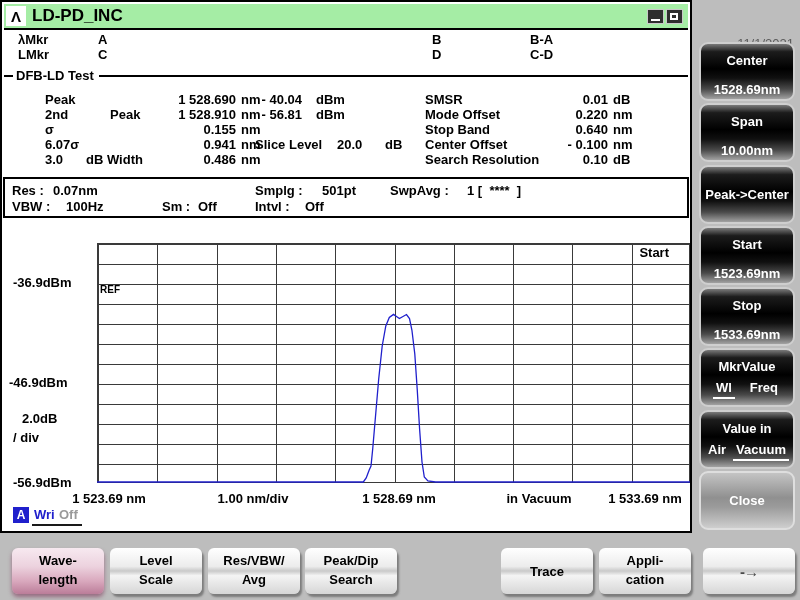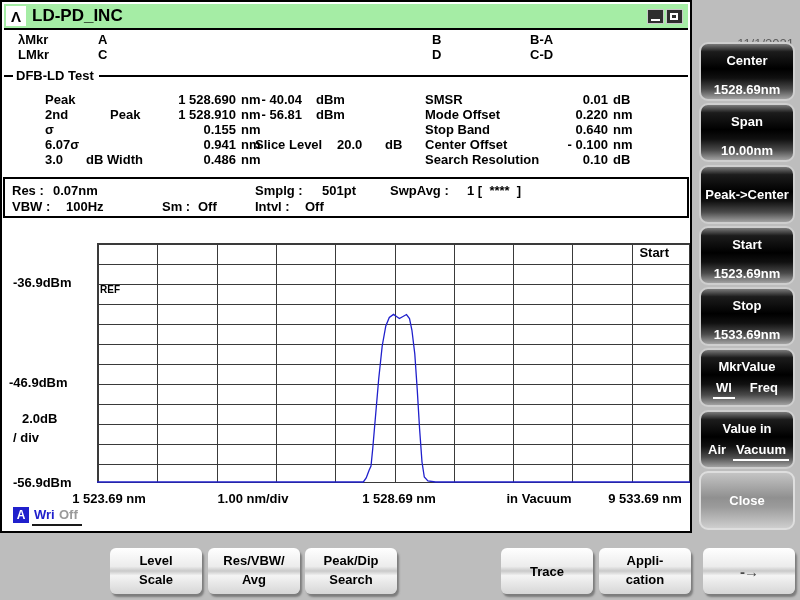--- a/index.html
+++ b/index.html
@@ -162,21 +162,21 @@
   <div class="t" style="left:13px;top:276px;">-36.9dBm</div>
   <div class="t" style="left:9px;top:376px;">-46.9dBm</div>
   <div class="t" style="left:22px;top:412px;">2.0dB</div>
   <div class="t" style="left:13px;top:431px;">/ div</div>
   <div class="t" style="left:13px;top:476px;">-56.9dBm</div>
 
   <div class="t xl" style="left:109px;top:492px;">1 523.69 nm</div>
   <div class="t xl" style="left:253px;top:492px;">1.00 nm/div</div>
   <div class="t xl" style="left:399px;top:492px;">1 528.69 nm</div>
   <div class="t xl" style="left:539px;top:492px;">in Vacuum</div>
-  <div class="t xl" style="left:645px;top:492px;">9 533.69 nm</div>
+  <div class="t xl" style="left:645px;top:492px;">1 533.69 nm</div>
 
   <div class="abox">A</div>
   <div class="t" style="left:34px;top:508px;color:#2020cc;">Wri</div>
   <div class="t" style="left:59px;top:508px;color:#9a9a9a;">Off</div>
   <div class="uline"></div>
 
   <div class="dt">
     <div>11/1/2021</div>
     <div>16:34:12</div>
   </div>
@@ -211,20 +211,24 @@
     <div class="l1">Value in</div>
     <div class="opt-row">
       <span class="opt">Air</span>
       <span class="opt sel">Vacuum</span>
     </div>
   </div>
   <div class="sk single light" style="top:471px;">
     <div>Close</div>
   </div>
 
+  <div class="fk selected" style="left:12px;">
+    <div>Wave-</div>
+    <div>length</div>
+  </div>
   <div class="fk" style="left:110px;">
     <div>Level</div>
     <div>Scale</div>
   </div>
   <div class="fk" style="left:208px;">
     <div>Res/VBW/</div>
     <div>Avg</div>
   </div>
   <div class="fk" style="left:305px;">
     <div>Peak/Dip</div>

